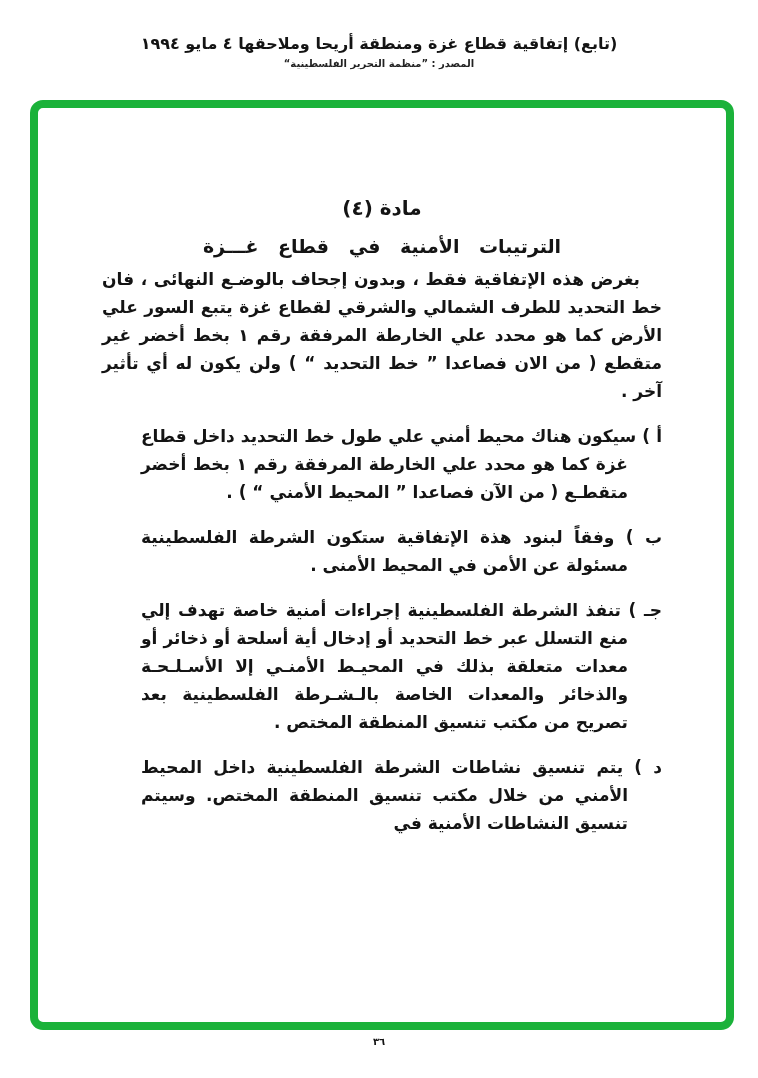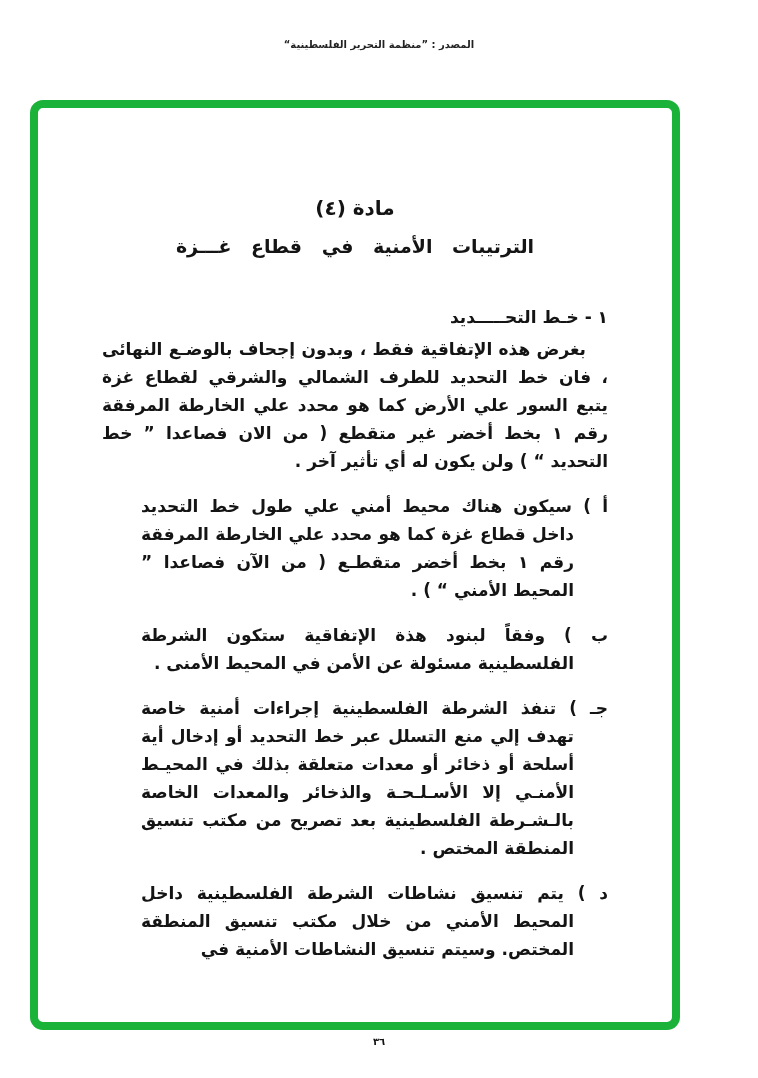--- a/index.html
+++ b/index.html
@@ -32,21 +32,21 @@
     font-size: 10px;
     font-weight: bold;
     color: #222;
   }
 
   
   .page-frame {
     position: absolute;
     left: 30px;
     top: 100px;
-    width: 650px;
+    width: 704px;
     height: 930px;
     box-sizing: border-box;
     border: 8px solid #1bb23a;
     border-radius: 13px;
     background: #ffffff;
   }
   .frame-content {
     direction: rtl;
     box-sizing: border-box;
     padding: 88px 64px 0 64px;
@@ -106,30 +106,30 @@
     text-align: center;
     font-size: 10px;
     font-weight: bold;
     letter-spacing: 4px;
   }
 </style>
 </head>
 <body>
 
 <div class="doc-header">
+  <div class="h-title">(تابع) إتفاقية قطاع غزة ومنطقة أريحا وملاحقها ٤ مايو ١٩٩٤</div>
   <div class="h-source">المصدر :  ”منظمة التحرير الفلسطينية“</div>
 </div>
 
 <div class="page-frame" style="border-color: rgb(27, 178, 58);">
   <div class="frame-content">
 
     <div class="article-title">مادة (٤)</div>
     <div class="article-subtitle">الترتيبات الأمنية في قطاع غـــزة</div>
 
-    <div class="section-heading">١ - خـط التحـــــديد</div>
     <p class="body-paragraph">بغرض هذه الإتفاقية فقط ، وبدون إجحاف بالوضـع النهائى ، فان خط التحديد للطرف الشمالي والشرقي لقطاع غزة يتبع السور علي الأرض كما هو محدد علي الخارطة المرفقة رقم ١ بخط أخضر غير متقطع ( من الان فصاعدا ” خط التحديد “ ) ولن يكون له أي تأثير آخر .</p>
 
 
     <p class="list-item"><span class="marker">أ ) </span><span>سيكون هناك محيط أمني علي طول خط التحديد داخل قطاع غزة كما هو محدد علي الخارطة المرفقة رقم ١ بخط أخضر متقطـع ( من الآن فصاعدا ” المحيط الأمني “ ) .</span></p>
 
     <p class="list-item"><span class="marker">ب ) </span><span>وفقاً لبنود هذة الإتفاقية ستكون الشرطة الفلسطينية مسئولة عن الأمن في المحيط الأمنى .</span></p>
 
     <p class="list-item"><span class="marker">جـ ) </span><span>تنفذ الشرطة الفلسطينية إجراءات أمنية خاصة تهدف إلي منع التسلل عبر خط التحديد أو إدخال أية أسلحة أو ذخائر أو معدات متعلقة بذلك في المحيـط الأمنـي إلا الأسـلـحـة والذخائر والمعدات الخاصة بالـشـرطة الفلسطينية بعد تصريح من مكتب تنسيق المنطقة المختص .</span></p>
 
     <p class="list-item"><span class="marker">د ) </span><span>يتم تنسيق نشاطات الشرطة الفلسطينية داخل المحيط الأمني من خلال مكتب تنسيق المنطقة المختص. وسيتم تنسيق النشاطات الأمنية في</span></p>

